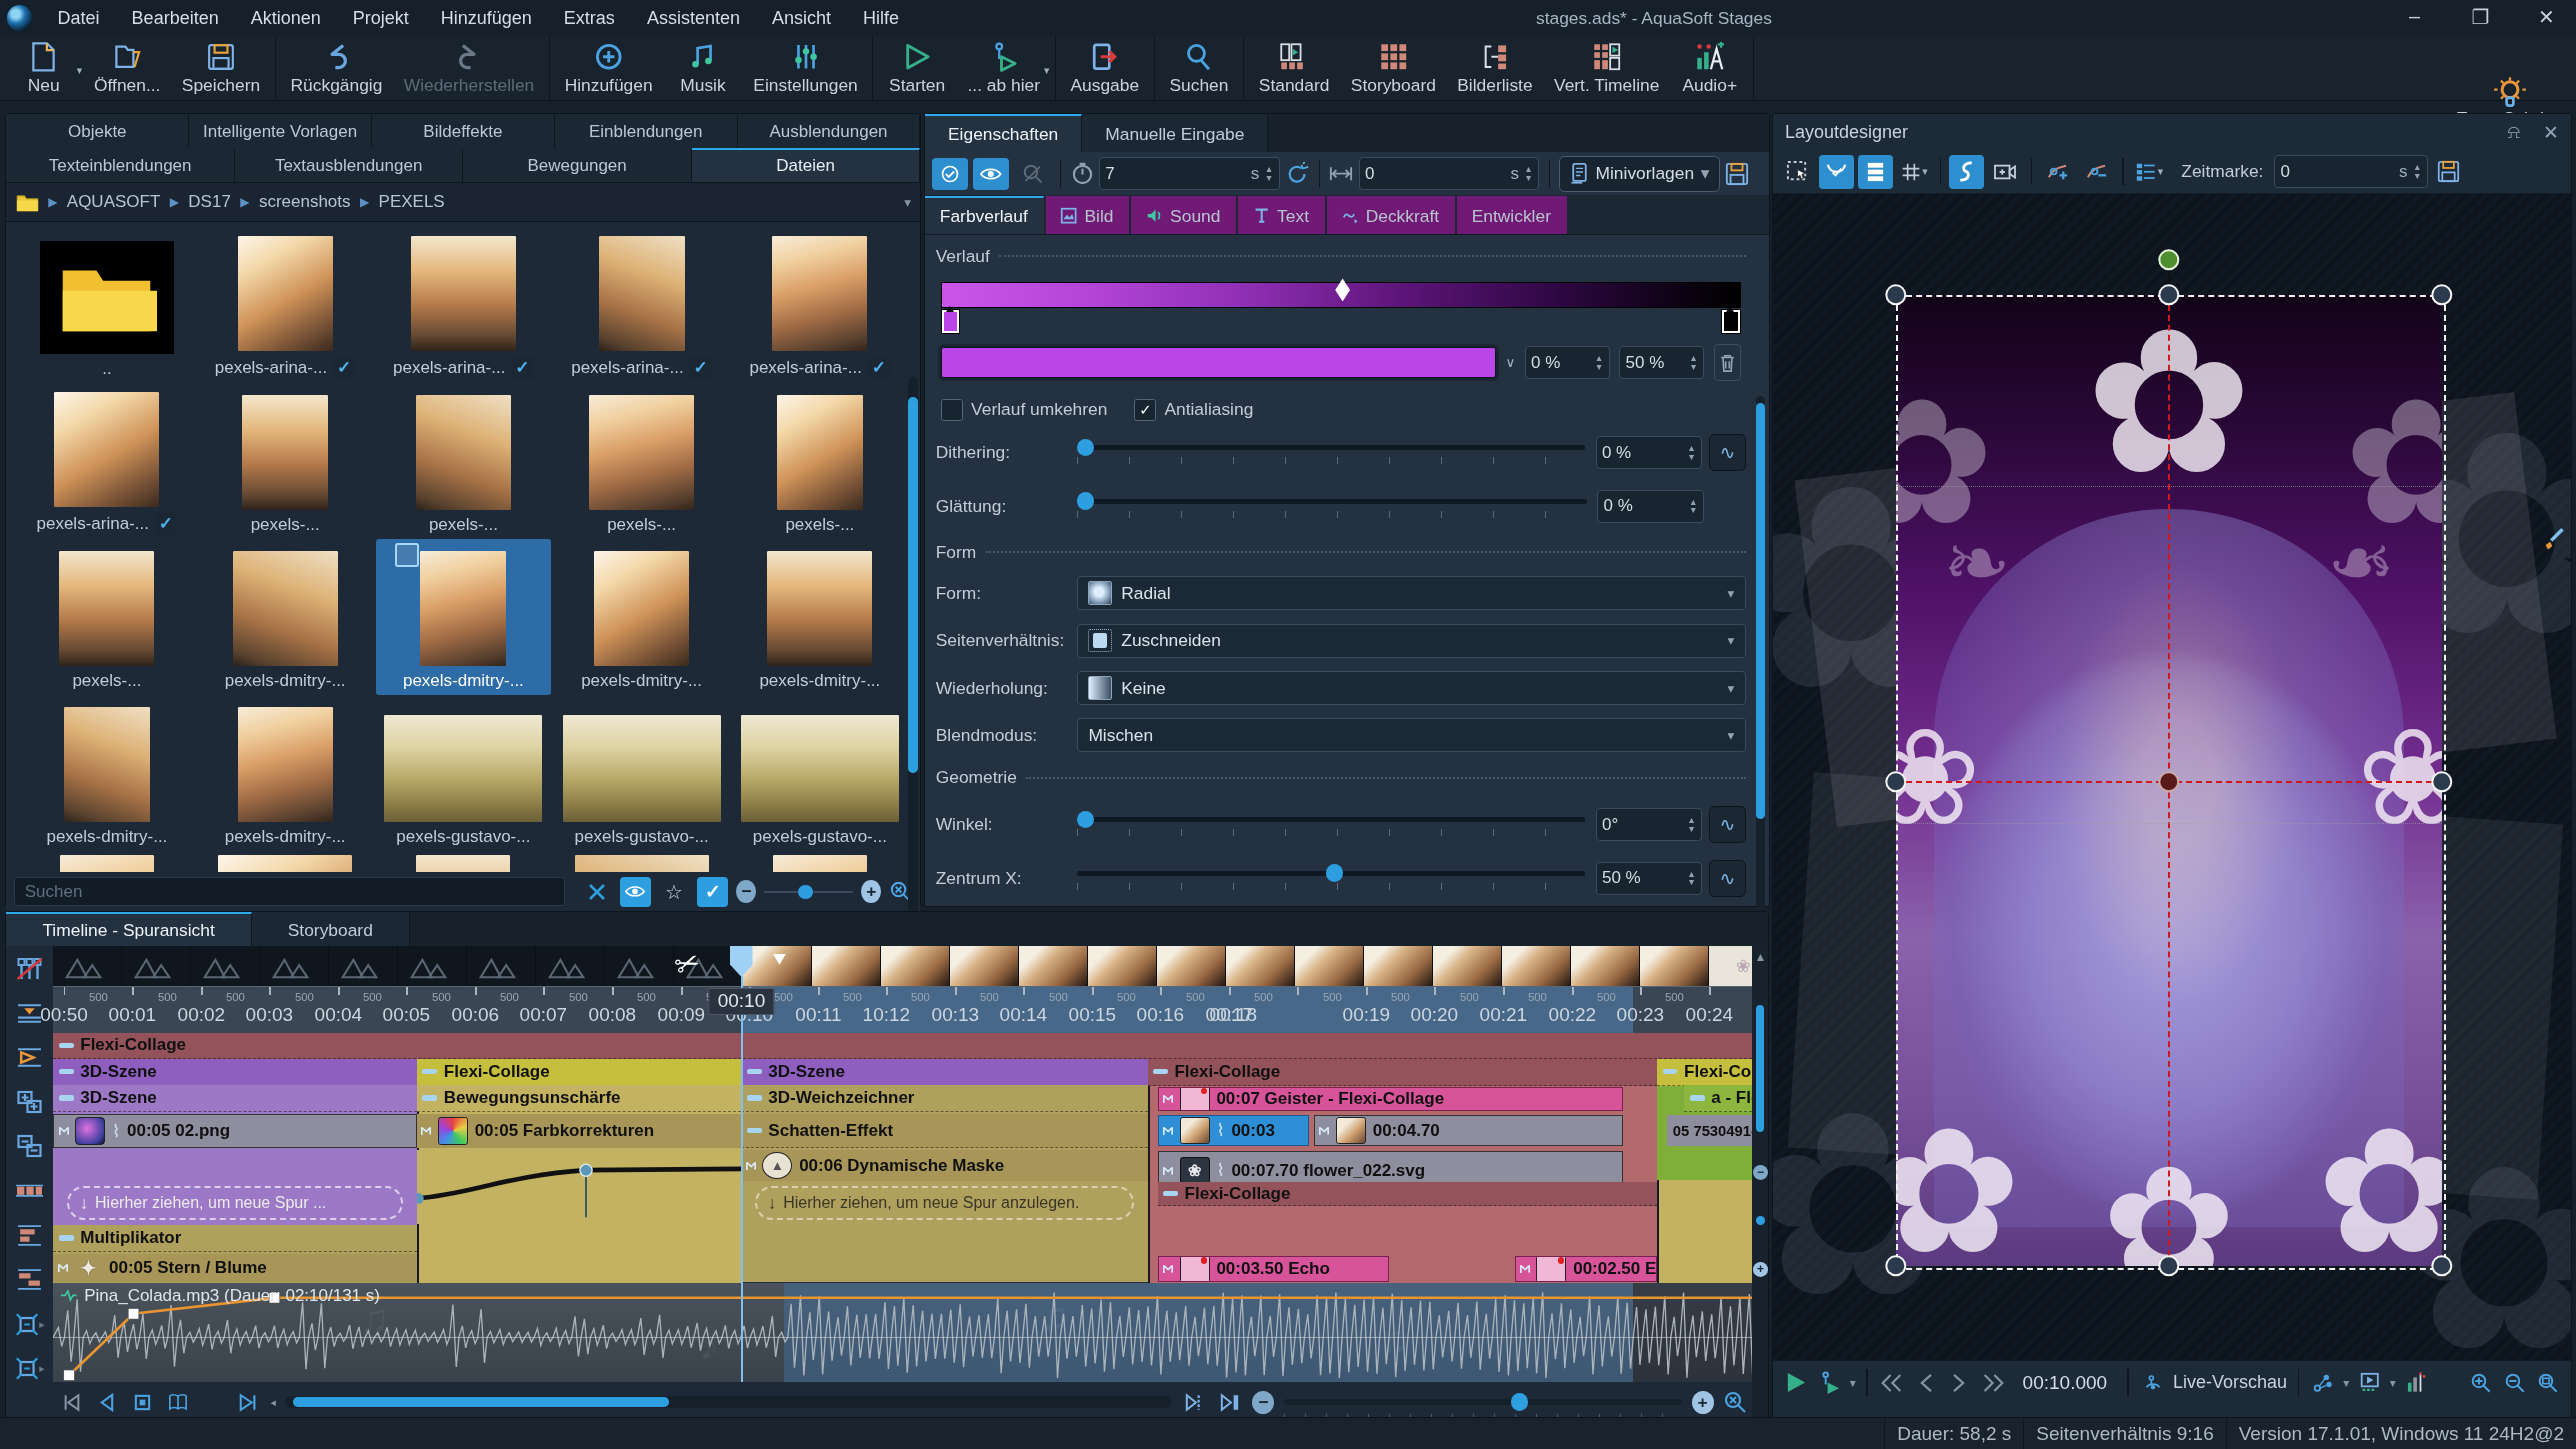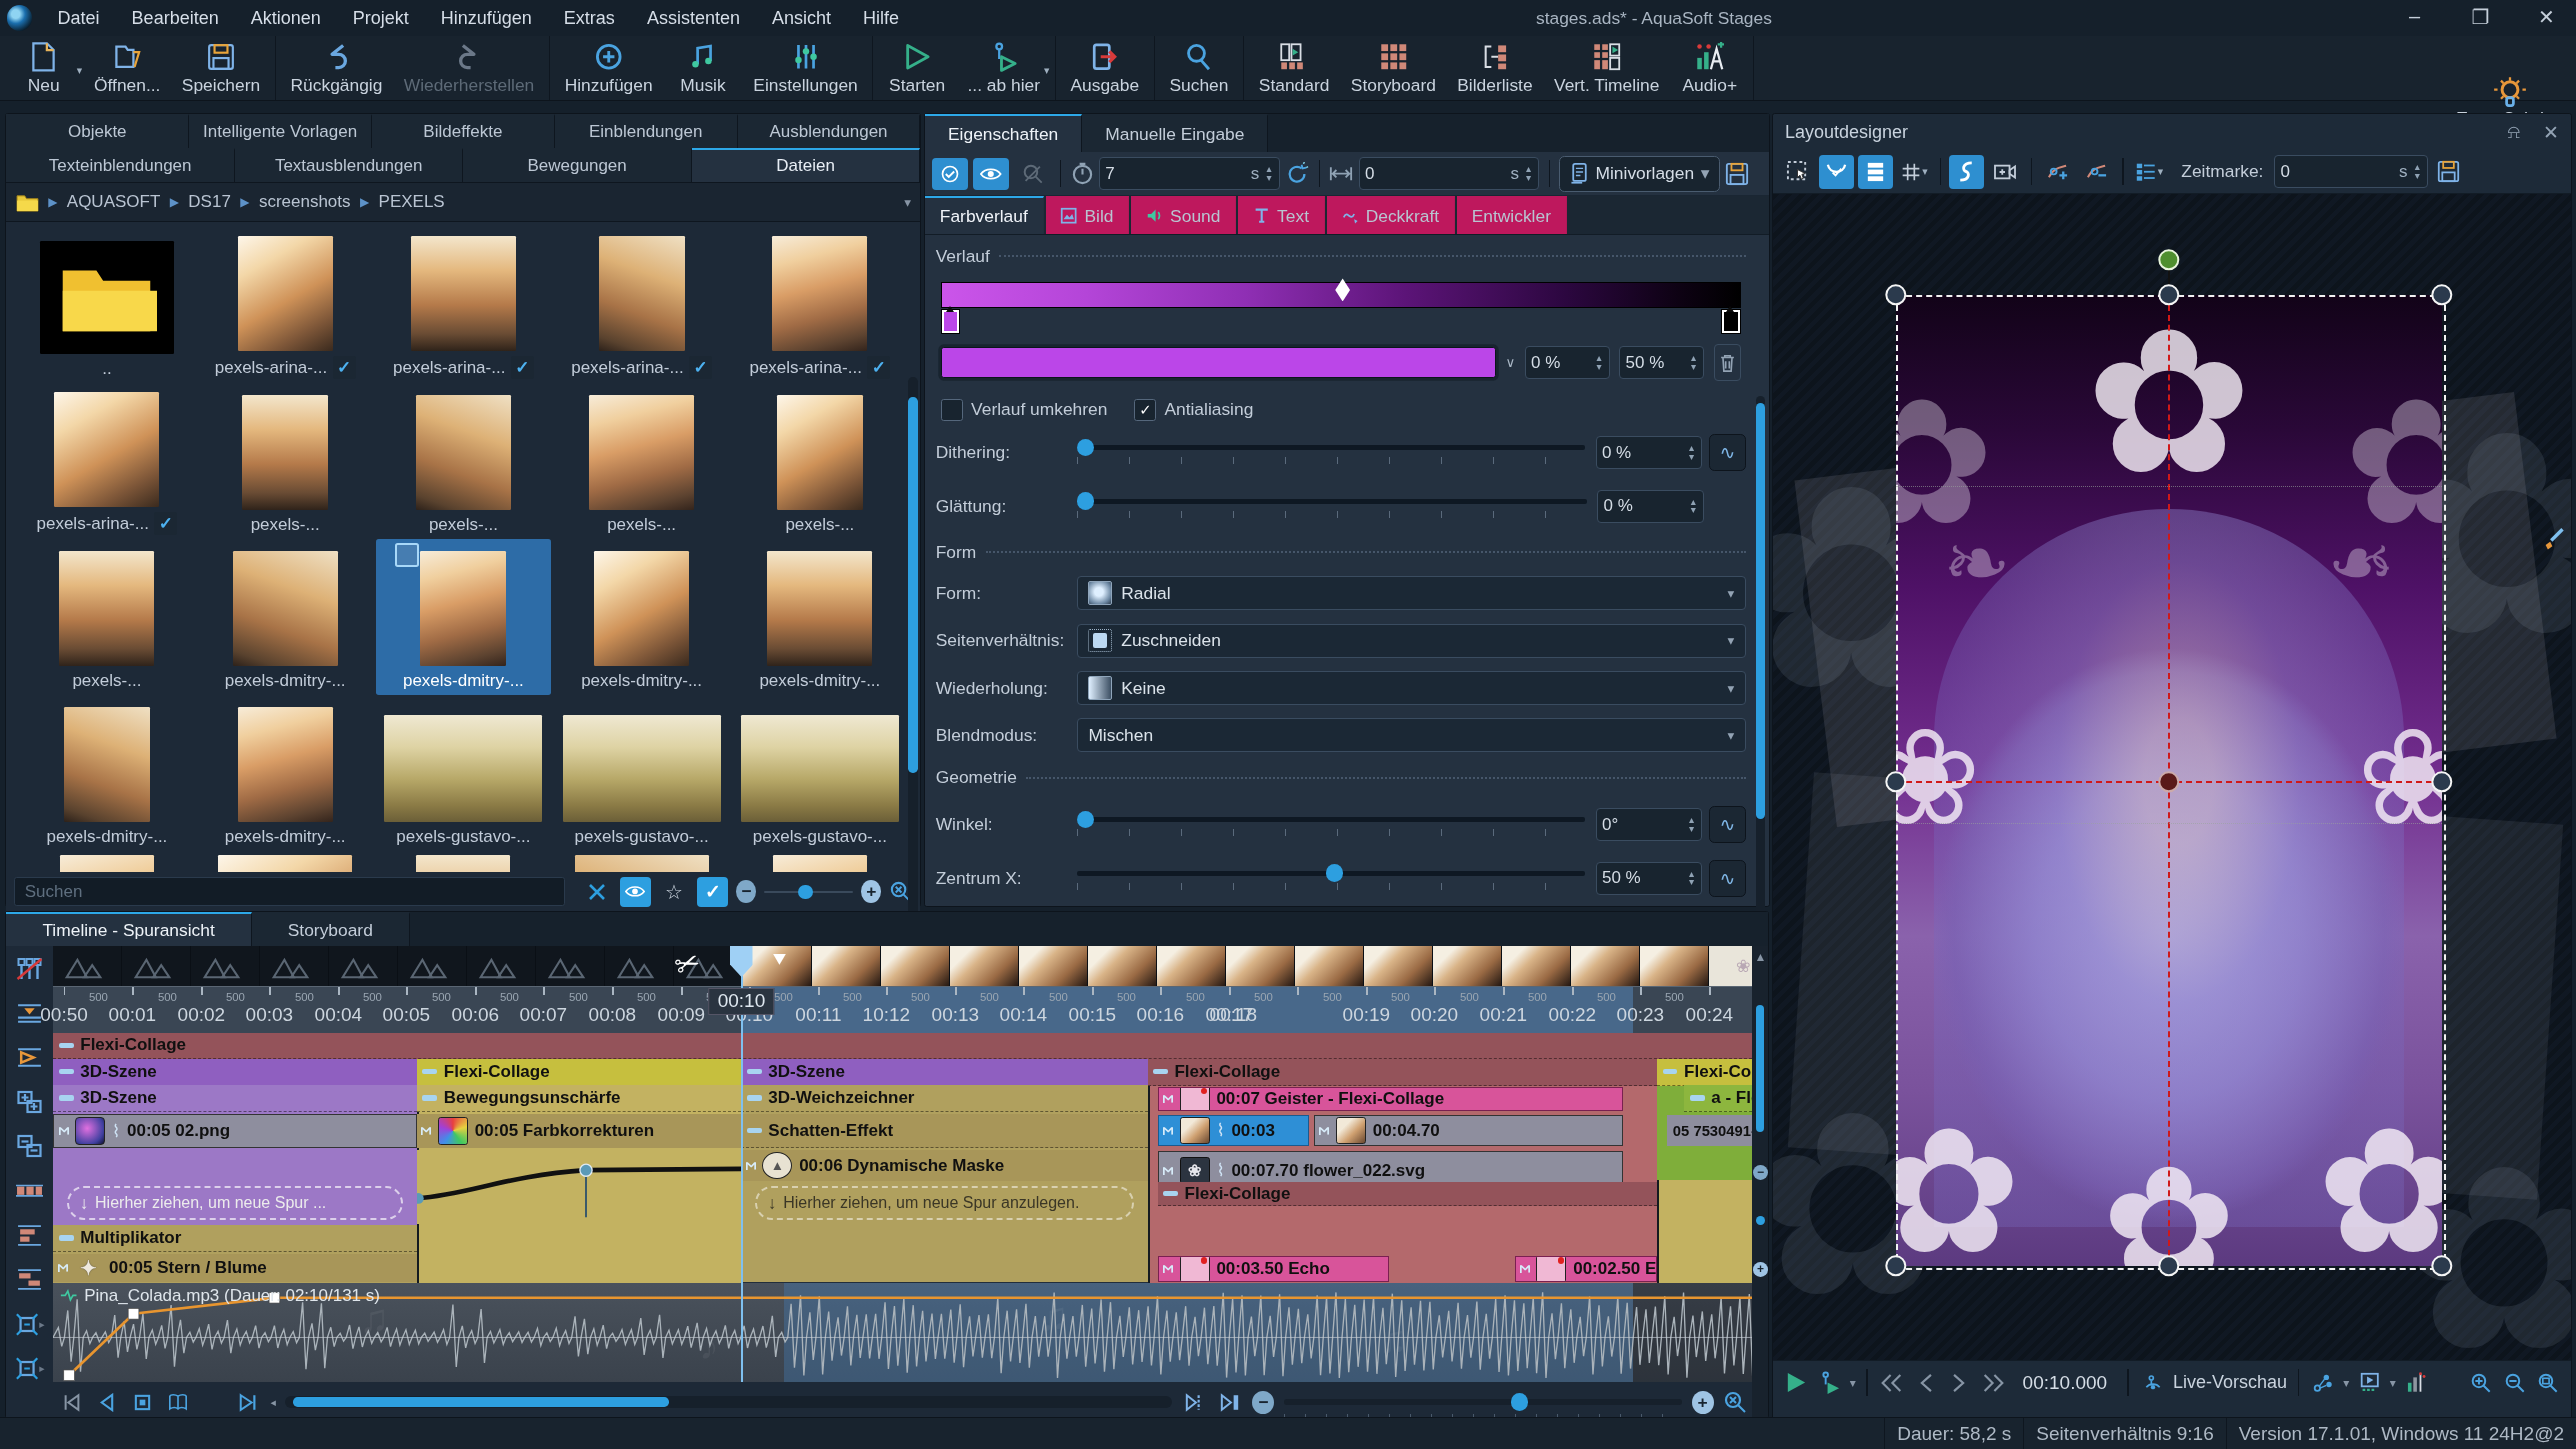--- a/index.html
+++ b/index.html
@@ -77,21 +77,21 @@
   .tgl{width:36px;height:32px;border-radius:4px;display:flex;align-items:center;justify-content:center;}
   .tgl.on{background:#2e8fd0;}
   .spin{display:flex;align-items:center;height:31px;background:#18242f;border:0.7px solid #3a4c60;
         border-radius:4px;padding:0 5.4px;gap:5.4px;font-size:17px;color:#d5dde6;}
   .spin .unit{color:#9fb0c0;}
   .spin .arr{display:flex;flex-direction:column;font-size:8.7px;color:#8fa2b4;line-height:8.7px;}
   .mvbtn{display:flex;align-items:center;gap:6.7px;height:34px;background:#18242f;border:0.7px solid #4a5c70;
          border-radius:5.4px;padding:0 9.4px;font-size:17.4px;color:#d5dde6;}
   .stabs{display:flex;height:38px;background:#1b2733;border-bottom:0.7px solid #121c26;}
   .stab{display:flex;align-items:center;gap:6.7px;padding:0 14.8px;font-size:17.4px;color:#b9c4d1;
-        border-right:0.7px solid #10192310;border-top:2.7px solid transparent;background:#be185d;margin-right:2px;}
+        border-right:0.7px solid #10192310;border-top:2.7px solid transparent;background:#701a75;margin-right:2px;}
   .stab.active{background:#243140;border-top:2.7px solid #2da8e8;color:#f0f4f9;}
   .pbody{position:relative;height:calc(100% - 118px);padding:6.7px 23px 0 10.7px;overflow:hidden;}
   .sechdr{display:flex;align-items:center;gap:9.4px;height:29.5px;font-size:17.4px;color:#c3cdd9;}
   .sechdr .rule{flex:1;border-bottom:2px dotted #46566a;height:0;}
   .gradbar{height:24px;margin:10.7px 5.4px 0 5.4px;border:0.7px solid #000;
     background:linear-gradient(90deg,#cb55ea 0%,#b445d8 18%,#8f2fb4 38%,#5c1478 58%,#2c0740 78%,#0e0214 92%,#000 100%);}
   .stoprow{position:relative;height:35px;margin:0 5.4px;}
   .stop{position:absolute;top:1.3px;width:17.4px;height:23px;border:1.3px solid #000;background:#fff;}
   .stop .fill{position:absolute;inset:2px;}
   .stop::before{content:"";position:absolute;left:4px;top:-8px;border:4.7px solid transparent;border-bottom:6.7px solid #0a0a0a;}

